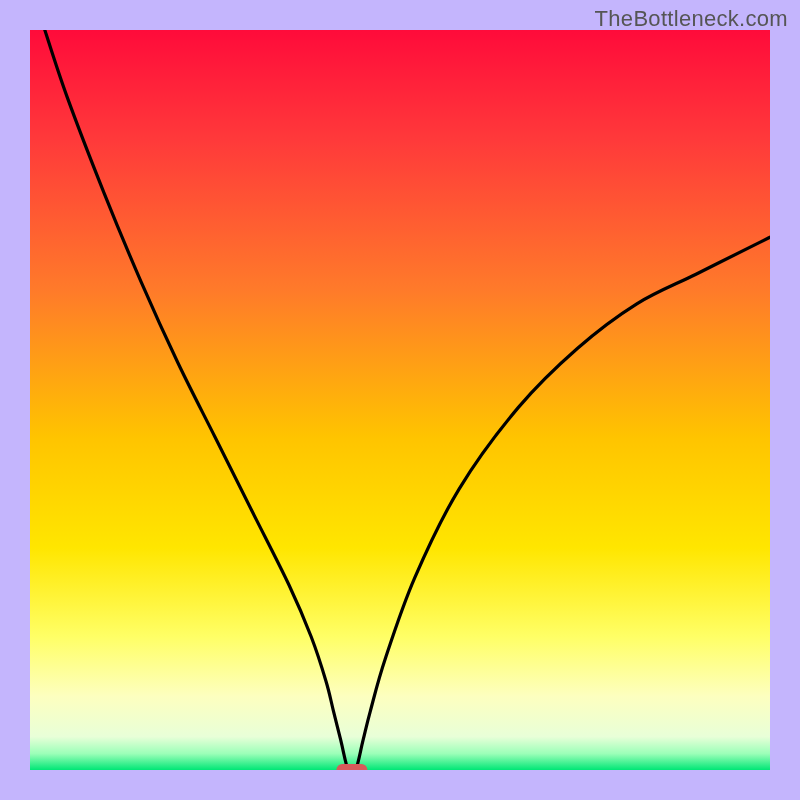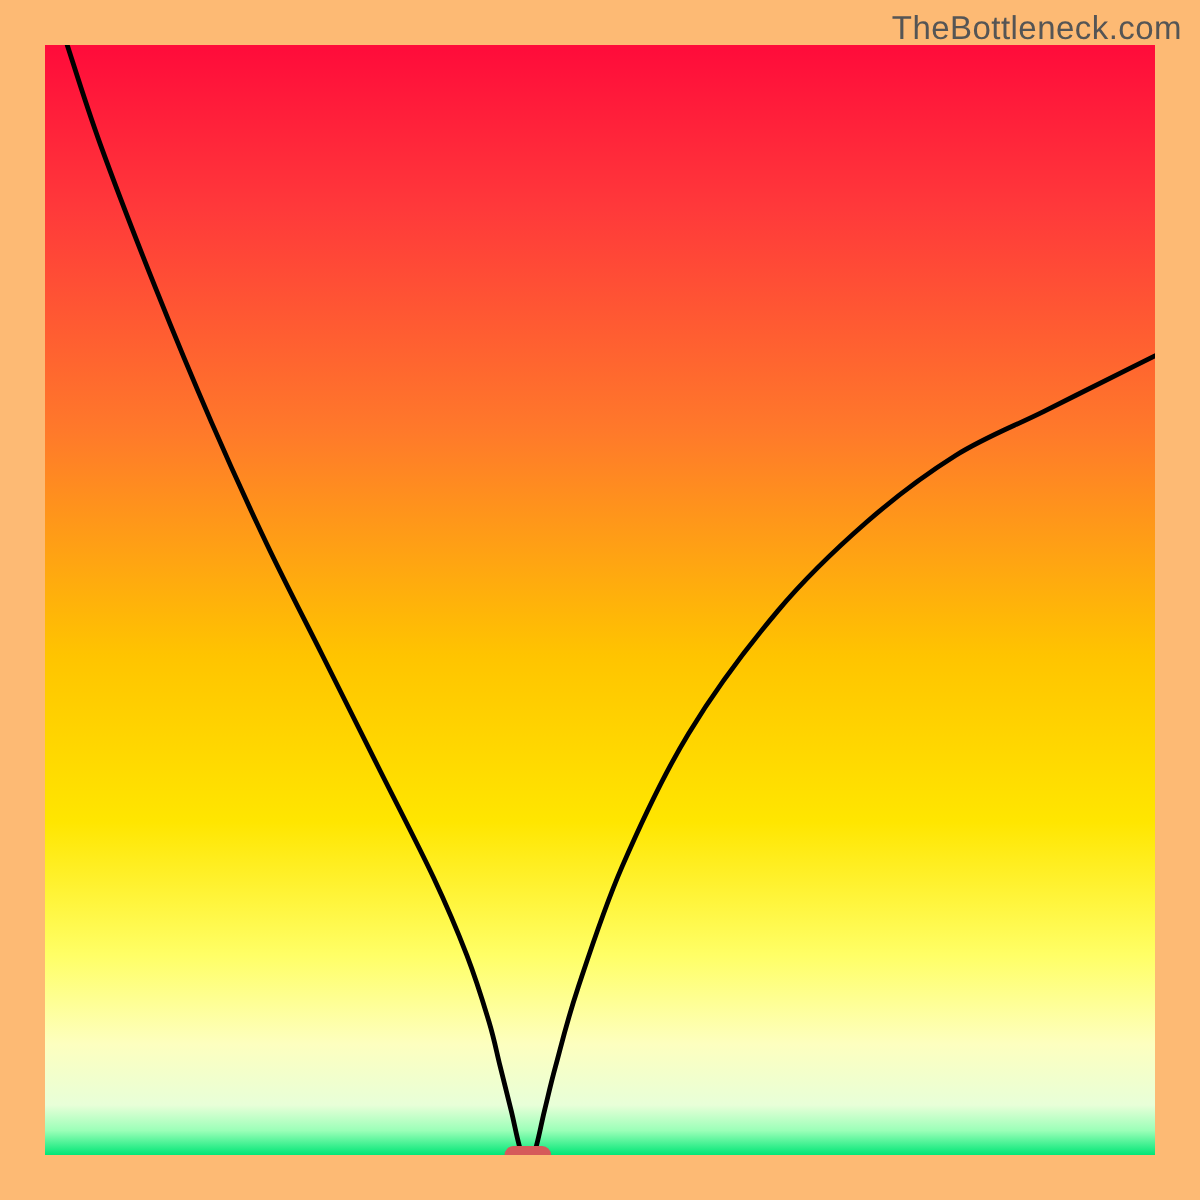--- a/index.html
+++ b/index.html
@@ -7,21 +7,21 @@
     padding: 0;
     width: 800px;
     height: 800px;
     overflow: hidden;
     font-family: Arial, sans-serif;
   }
   .container {
     position: relative;
     width: 800px;
     height: 800px;
-    background: #fdba74;
+    background: #c4b5fd;
   }
   .watermark {
     position: absolute;
     top: 6px;
     right: 12px;
     color: #555;
     font-size: 22px;
     font-weight: 500;
     z-index: 10;
     letter-spacing: 0.3px;

